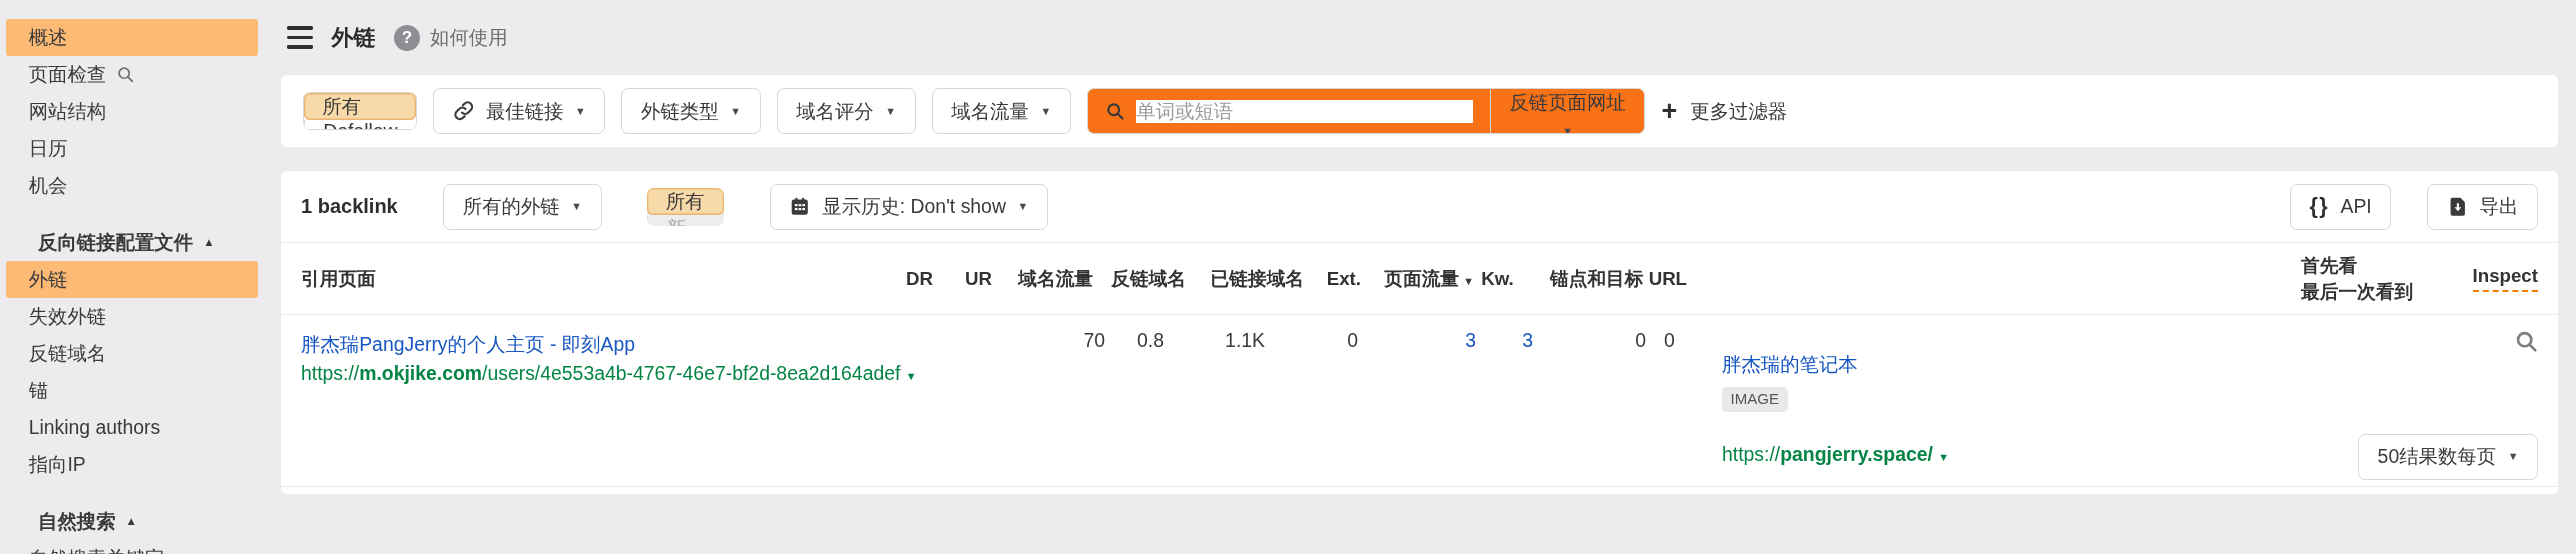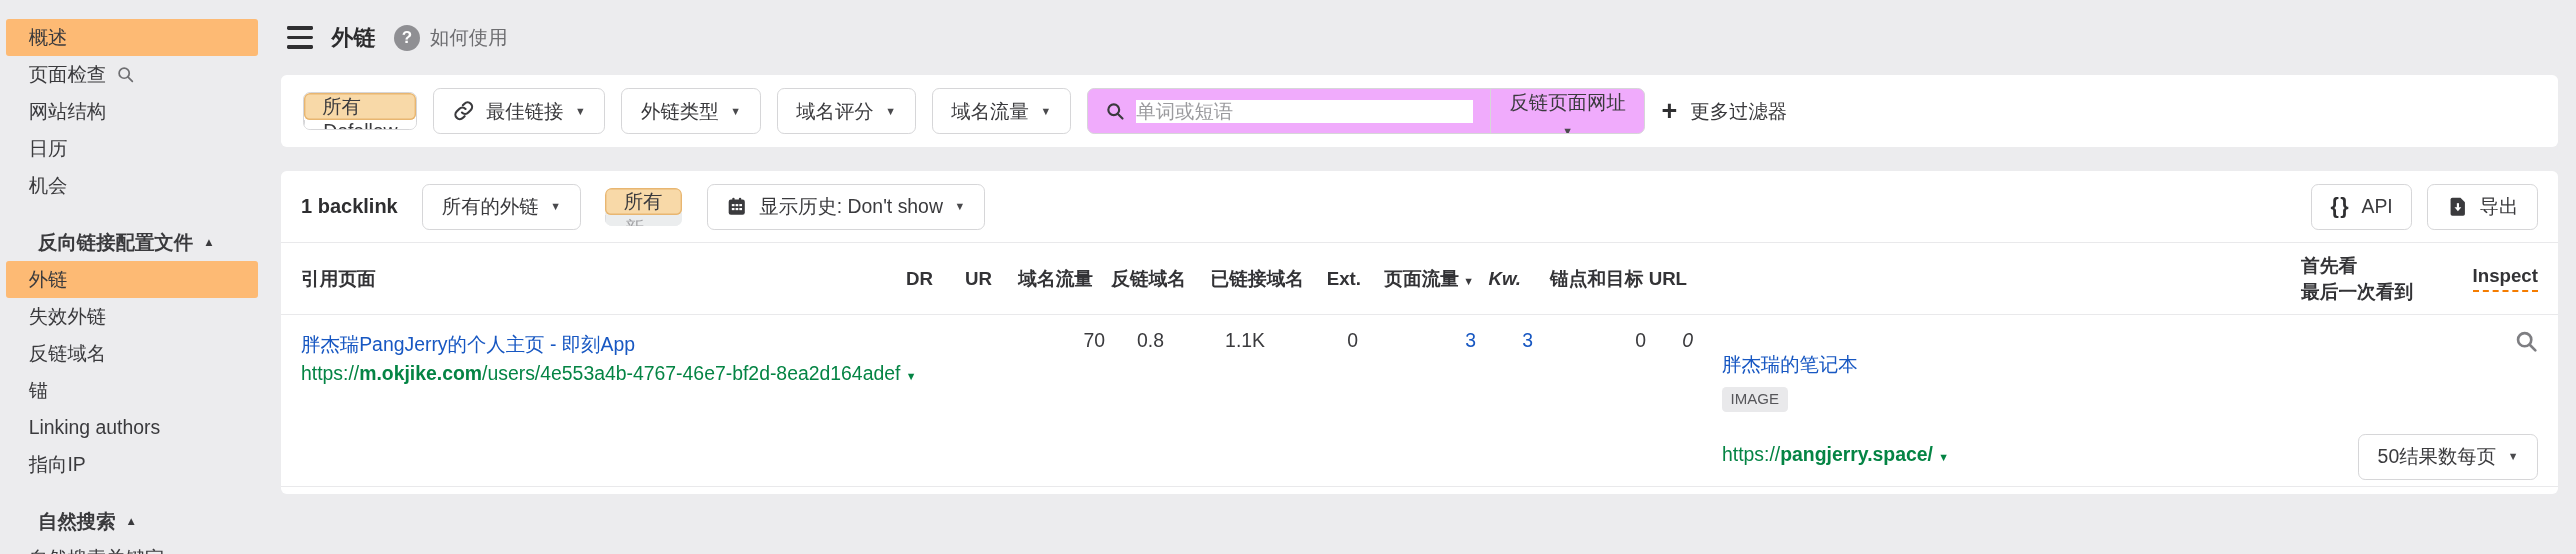--- a/index.html
+++ b/index.html
@@ -58,31 +58,31 @@
   .seg-group.plain .seg { background:#ebedee; color:#a2a2a5; }
   .seg-group.plain .seg + .seg { border-left:1.4px solid #dcdcdf; }
   .seg-group.plain .seg.selected { background:#f8d9a8; color:#3a3a3d; }
   .btn {
     display:inline-flex; align-items:center; gap:11.5px; height:46px; padding:0 18.7px;
     border:1.4px solid #d6d6d8; border-radius:7.2px; background:#fff;
     font-size:19.4px; color:#3a3a3d; cursor:pointer; white-space:nowrap;
   }
   .search-group {
     display:inline-flex; align-items:stretch; height:46px;
-    border:1.4px solid #d6d6d8; border-radius:7.2px; background:#f0abfc; overflow:hidden;
+    border:1.4px solid #d6d6d8; border-radius:7.2px; background:#f97316; overflow:hidden;
   }
   .search-box { display:flex; align-items:center; gap:11.5px; padding:0 17px; width:402px; }
   .search-box input { border:none; outline:none; font-size:19.4px; width:100%; color:#3a3a3d; font-family:inherit; }
   .search-box input::placeholder { color:#9b9b9e; }
   .url-scope { display:flex; align-items:center; gap:10px; padding:0 18.7px; border-left:1.4px solid #d6d6d8; font-size:19.4px; cursor:pointer; white-space:nowrap;flex-direction:column; }
   .more-filters { display:inline-flex; align-items:center; gap:13px; font-size:19.4px; cursor:pointer; white-space:nowrap; }
   .plus { font-size:27px; font-weight:700; line-height:1; color:#2f2f31; }
   
   .main-panel { margin-top:24px; background:#fff; border-radius:5.7px; height:323px; position:relative; }
-  .toolbar { height:72px; display:flex; align-items:center; padding:12px 20px; border-bottom:1.4px solid #e9e9eb; }
+  .toolbar { height:72px; display:flex; align-items:center; padding:12px 20px; border-bottom:1.4px solid #e9e9eb;gap:21px; }
   .count { font-size:20px; font-weight:700; color:#2e2e30; margin-right:24.4px; white-space:nowrap; }
   .gap34 { margin-left:24.4px; }
   .spacer { flex:1; }
   .braces { font-size:21.5px; font-weight:700; letter-spacing:1.4px; color:#2f2f31; }
   
   .thead {
     height:72px; display:flex; align-items:center; padding:0 20px;
     border-bottom:1.4px solid #e9e9eb; font-weight:700; font-size:18.7px; color:#333336;
   }
   .trow {
@@ -90,21 +90,21 @@
     border-bottom:1.4px solid #e9e9eb; font-size:19.4px; min-height:106px;
   }
   .col-ref { flex:1; min-width:531px; }
   .col-dr { width:46px; text-align:right; }
   .col-ur { width:59px; text-align:right; }
   .col-dt { width:101px; text-align:right; }
   .col-rd { width:93px; text-align:right; }
   .col-ld { width:118px; text-align:right; }
   .col-ext { width:57px; text-align:right; }
   .col-pt { width:113px; text-align:right; white-space:nowrap; }
-  .col-kw { width:47px; text-align:right;font-style:italic; }
+  .col-kw { width:47px; text-align:center; }
   .col-anchor { width:780px; padding-left:29px; }
   .col-dates { width:172px; }
   .col-inspect { width:65px; display:flex; justify-content:flex-end; }
   .two-line { line-height:26px; }
   .inspect-label { border-bottom:2.9px dashed #f57c00; padding-bottom:3.6px; cursor:pointer; }
   .sort-caret { font-size:10.8px; color:#3a3a3d; margin-left:4.3px; }
   a.blue { color:#1757c2; text-decoration:none; cursor:pointer; }
   .green { color:#048444; }
   .bold { font-weight:700; }
   .ref-title { display:block; line-height:30px; }

